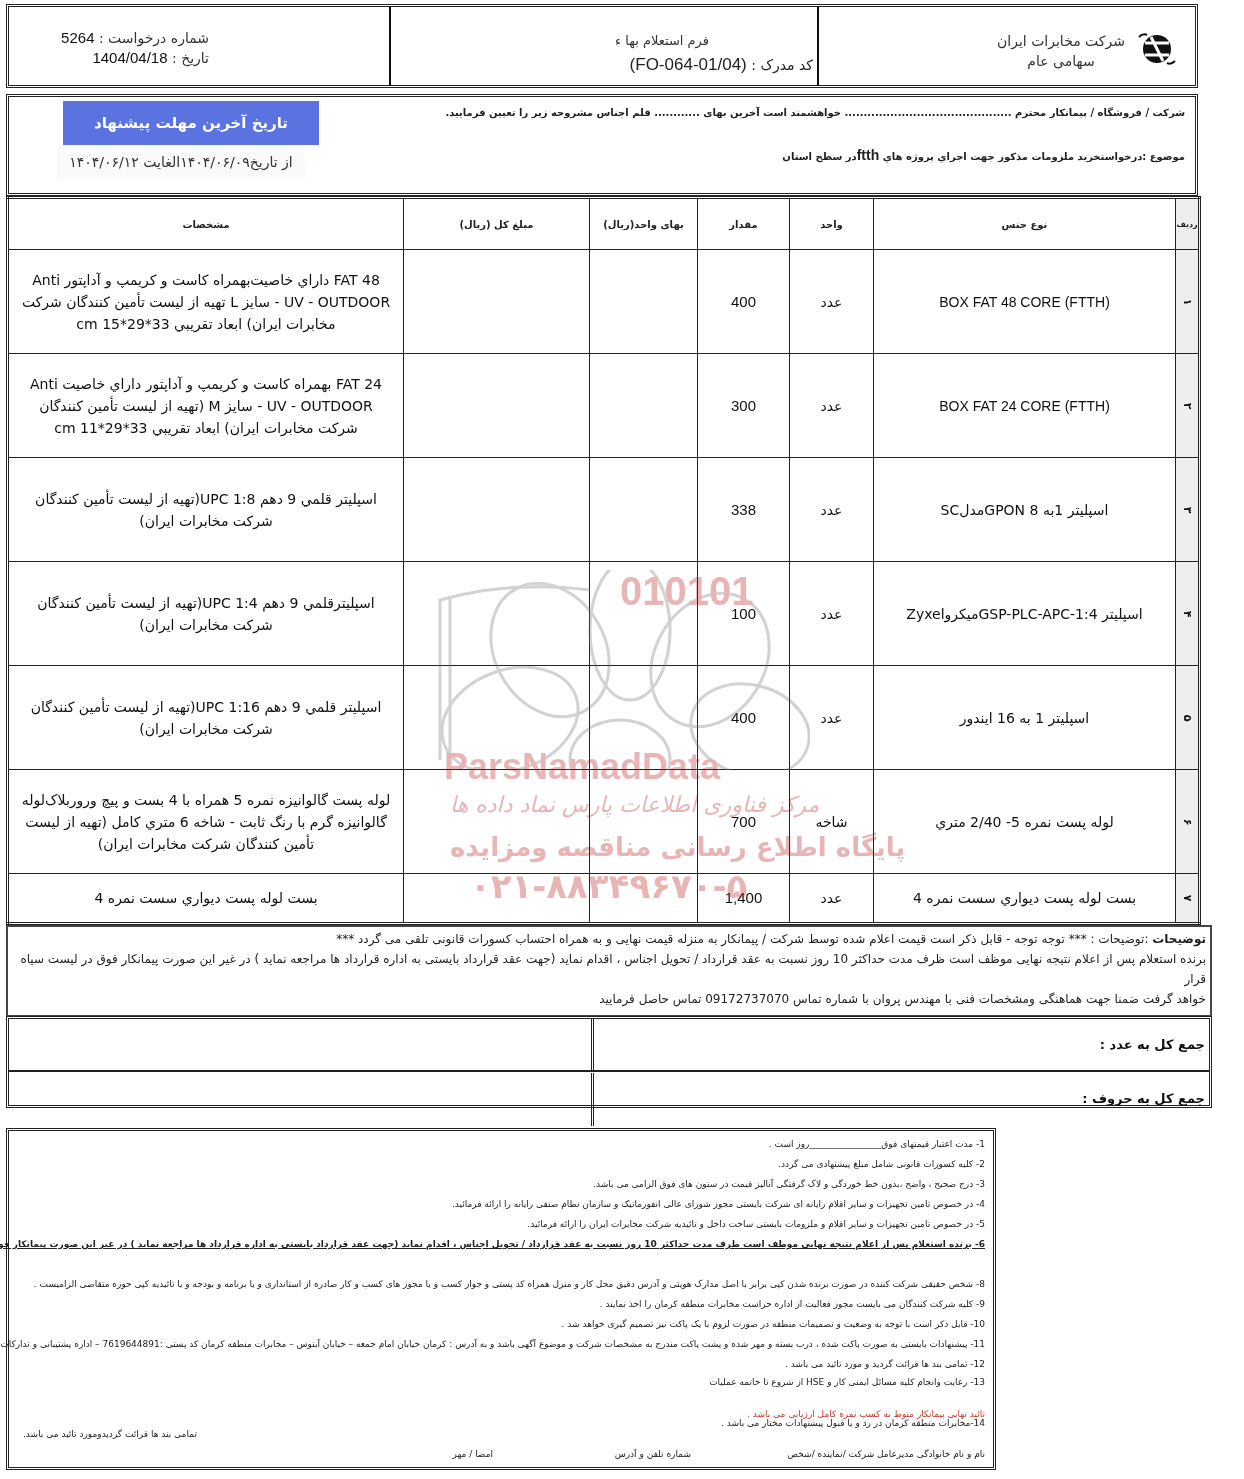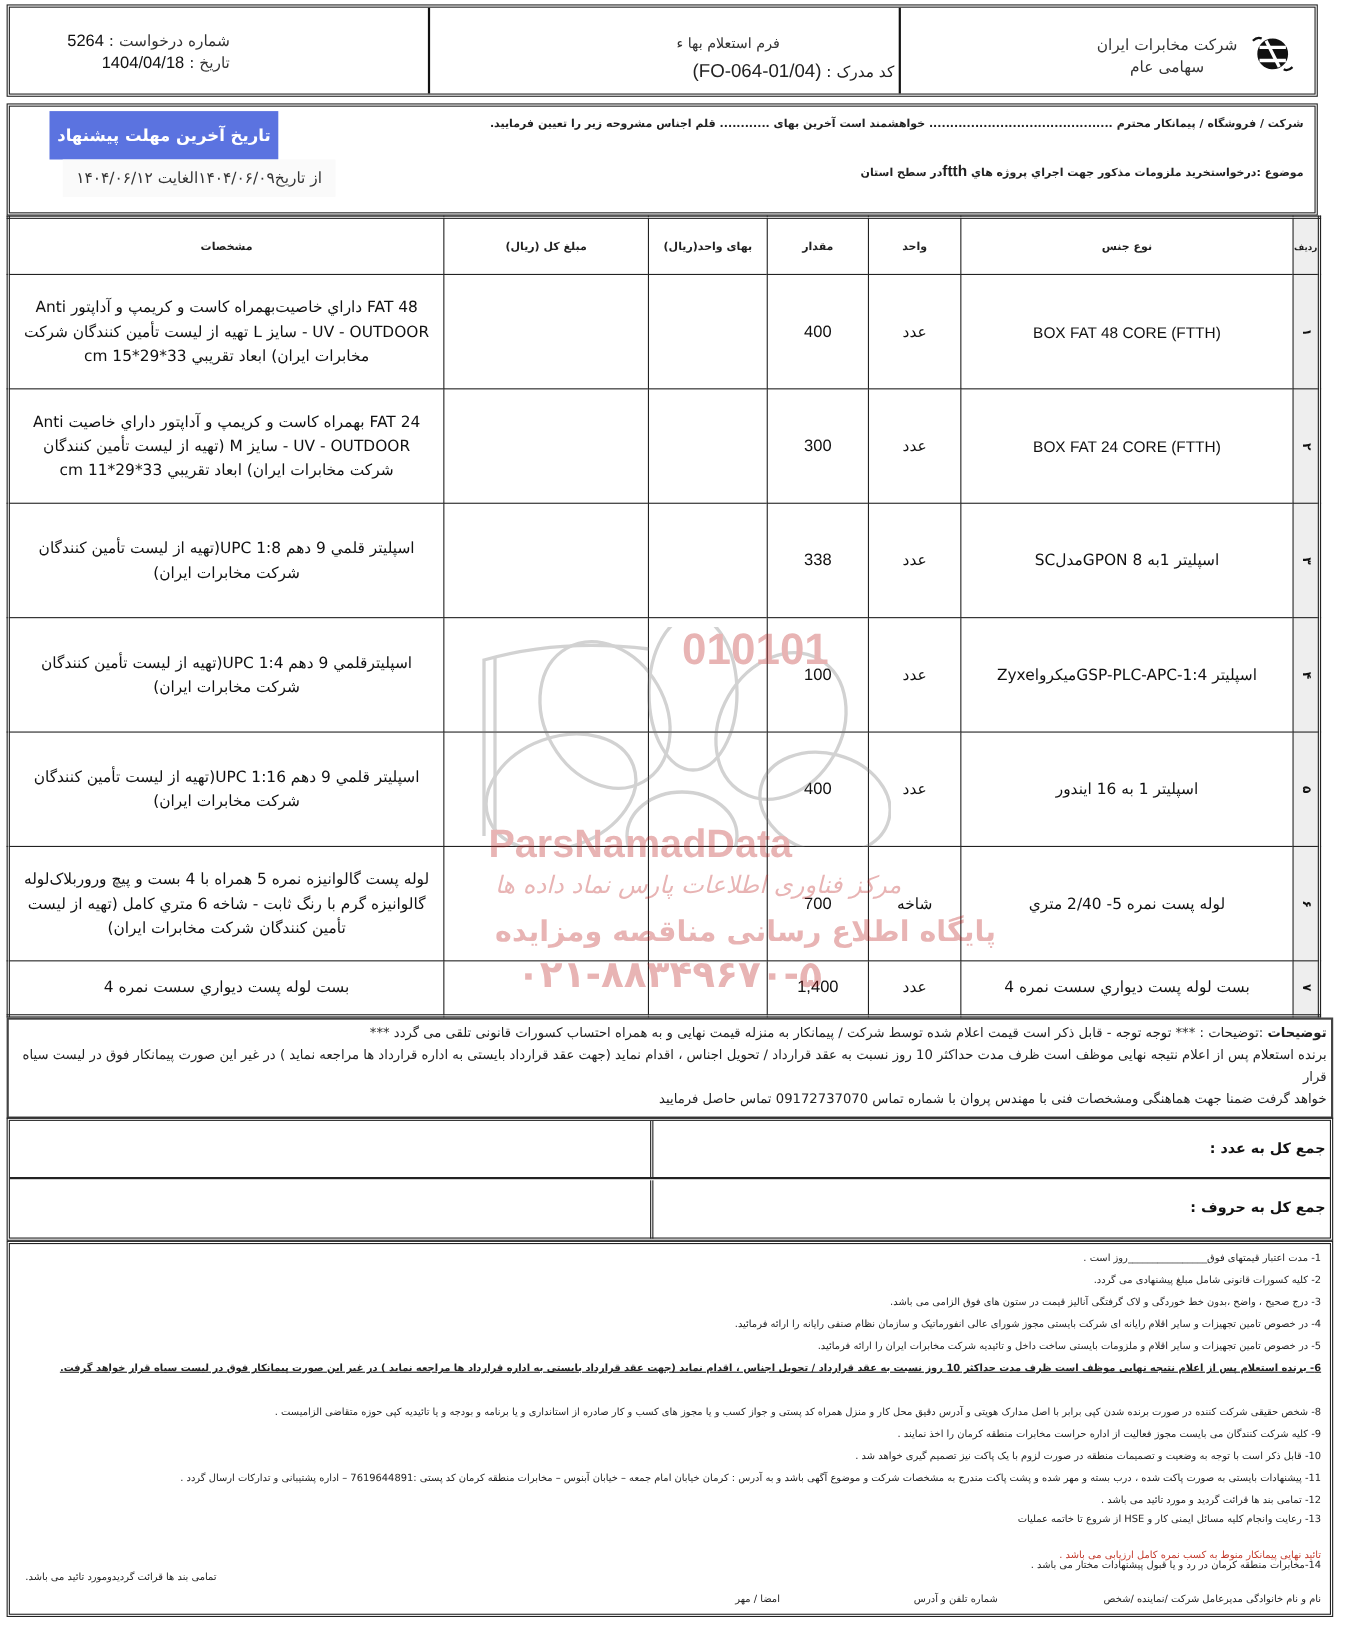--- a/index.html
+++ b/index.html
@@ -20,47 +20,47 @@
   .doc-code { position: absolute; right: 4px; top: 48px; font-size: 14px; color: #222; direction: rtl; }
   .doc-code b { font-weight: normal; font-family: "Liberation Sans", sans-serif; font-size: 17px; }
   .req-line { position: absolute; right: 180px; font-size: 14px; color: #333; direction: rtl; white-space: nowrap; }
   .req-line .val { font-family: "Liberation Sans", sans-serif; font-size: 15px; color: #111; }
 
   
   .intro { left: 6px; top: 94px; width: 1192px; height: 102px; border: 3px double #222; }
   .intro-line1 { position: absolute; right: 10px; top: 10px; font-size: 10px; font-weight: bold; direction: rtl; white-space: nowrap; color: #222; }
   .intro-line2 { position: absolute; right: 10px; top: 50px; font-size: 10px; font-weight: bold; direction: rtl; white-space: nowrap; color: #222; }
   .intro-line2 .ftth { font-family: "Liberation Sans", sans-serif; font-size: 14px; font-weight: bold; }
-  .deadline-box { position: absolute; left: 36px; top: 4px; width: 208px; height: 44px; background: #5b73e0; color: #fff; font-size: 15px; font-weight: bold; display: flex; align-items: center; justify-content: center; direction: rtl; }
+  .deadline-box { position: absolute; left: 54px; top: 4px; width: 256px; height: 44px; background: #5b73e0; color: #fff; font-size: 15px; font-weight: bold; display: flex; align-items: center; justify-content: center; direction: rtl; }
   .deadline-range { position: absolute; left: 48px; top: 48px; width: 248px; height: 34px; background: #fafafa; color: #333; font-size: 14px; display: flex; align-items: center; justify-content: center; direction: rtl; }
 
   
   .tbl { left: 6px; top: 196px; width: 1192px; border: 3px double #222; border-collapse: collapse; direction: rtl; table-layout: fixed; }
   .tbl th, .tbl td { border: 1.5px solid #222; text-align: center; vertical-align: middle; }
   .tbl th { height: 52px; font-size: 10px; font-weight: bold; color: #222; }
   .tbl th.row-no-h { background: #eee; }
   .tbl td { font-size: 14px; color: #111; line-height: 22px; padding: 0 12px; }
   .tbl td.rownum { background: #eee; font-size: 11px; font-weight: bold; padding: 0; }
   .tbl td.rownum span { display: inline-block; transform: rotate(90deg); }
   .tbl td.num { font-family: "Liberation Sans", sans-serif; font-size: 15px; }
   .tbl td.ltr-name { font-family: "Liberation Sans", sans-serif; font-size: 14px; }
 
   
   .notes { left: 6px; top: 925px; width: 1206px; height: 92px; border: 2px solid #444; padding: 2px 4px; direction: rtl; font-size: 12px; color: #222; line-height: 20px; }
   .notes b { font-weight: bold; }
 
   
-  .totals { left: 6px; top: 1016px; width: 1206px; height: 112px; border: 3px double #222; }
+  .totals { left: 6px; top: 1016px; width: 1206px; height: 92px; border: 3px double #222; }
   .tot-row { position: absolute; left: 0; right: 0; height: 53px; border-bottom: 2px solid #222; }
   .tot-row.r2 { top: 54px; border-bottom: none; }
   .tot-row .split { position: absolute; left: 582px; top: 0; bottom: 0; border-left: 3px double #222; }
   .tot-label { position: absolute; right: 4px; top: 18px; font-size: 13px; font-weight: bold; direction: rtl; }
 
   
-  .terms { left: 6px; top: 1128px; width: 1206px; height: 342px; border: 3px double #222; direction: rtl; }
+  .terms { left: 6px; top: 1128px; width: 990px; height: 342px; border: 3px double #222; direction: rtl; }
   .term { position: absolute; right: 8px; font-size: 9px; color: #222; white-space: nowrap; }
   .term.bold-u { font-weight: bold; text-decoration: underline; }
   .term.red { color: #c0392b; }
   .sig { position: absolute; font-size: 9px; color: #222; white-space: nowrap; }
 
   
   .wm { left: 430px; top: 570px; width: 380px; height: 340px; pointer-events: none; opacity: 0.33; }
   .wm-text { position: absolute; color: #b91c1c; font-family: "Liberation Sans", sans-serif; font-weight: bold; white-space: nowrap; }
 </style>
 </head>

